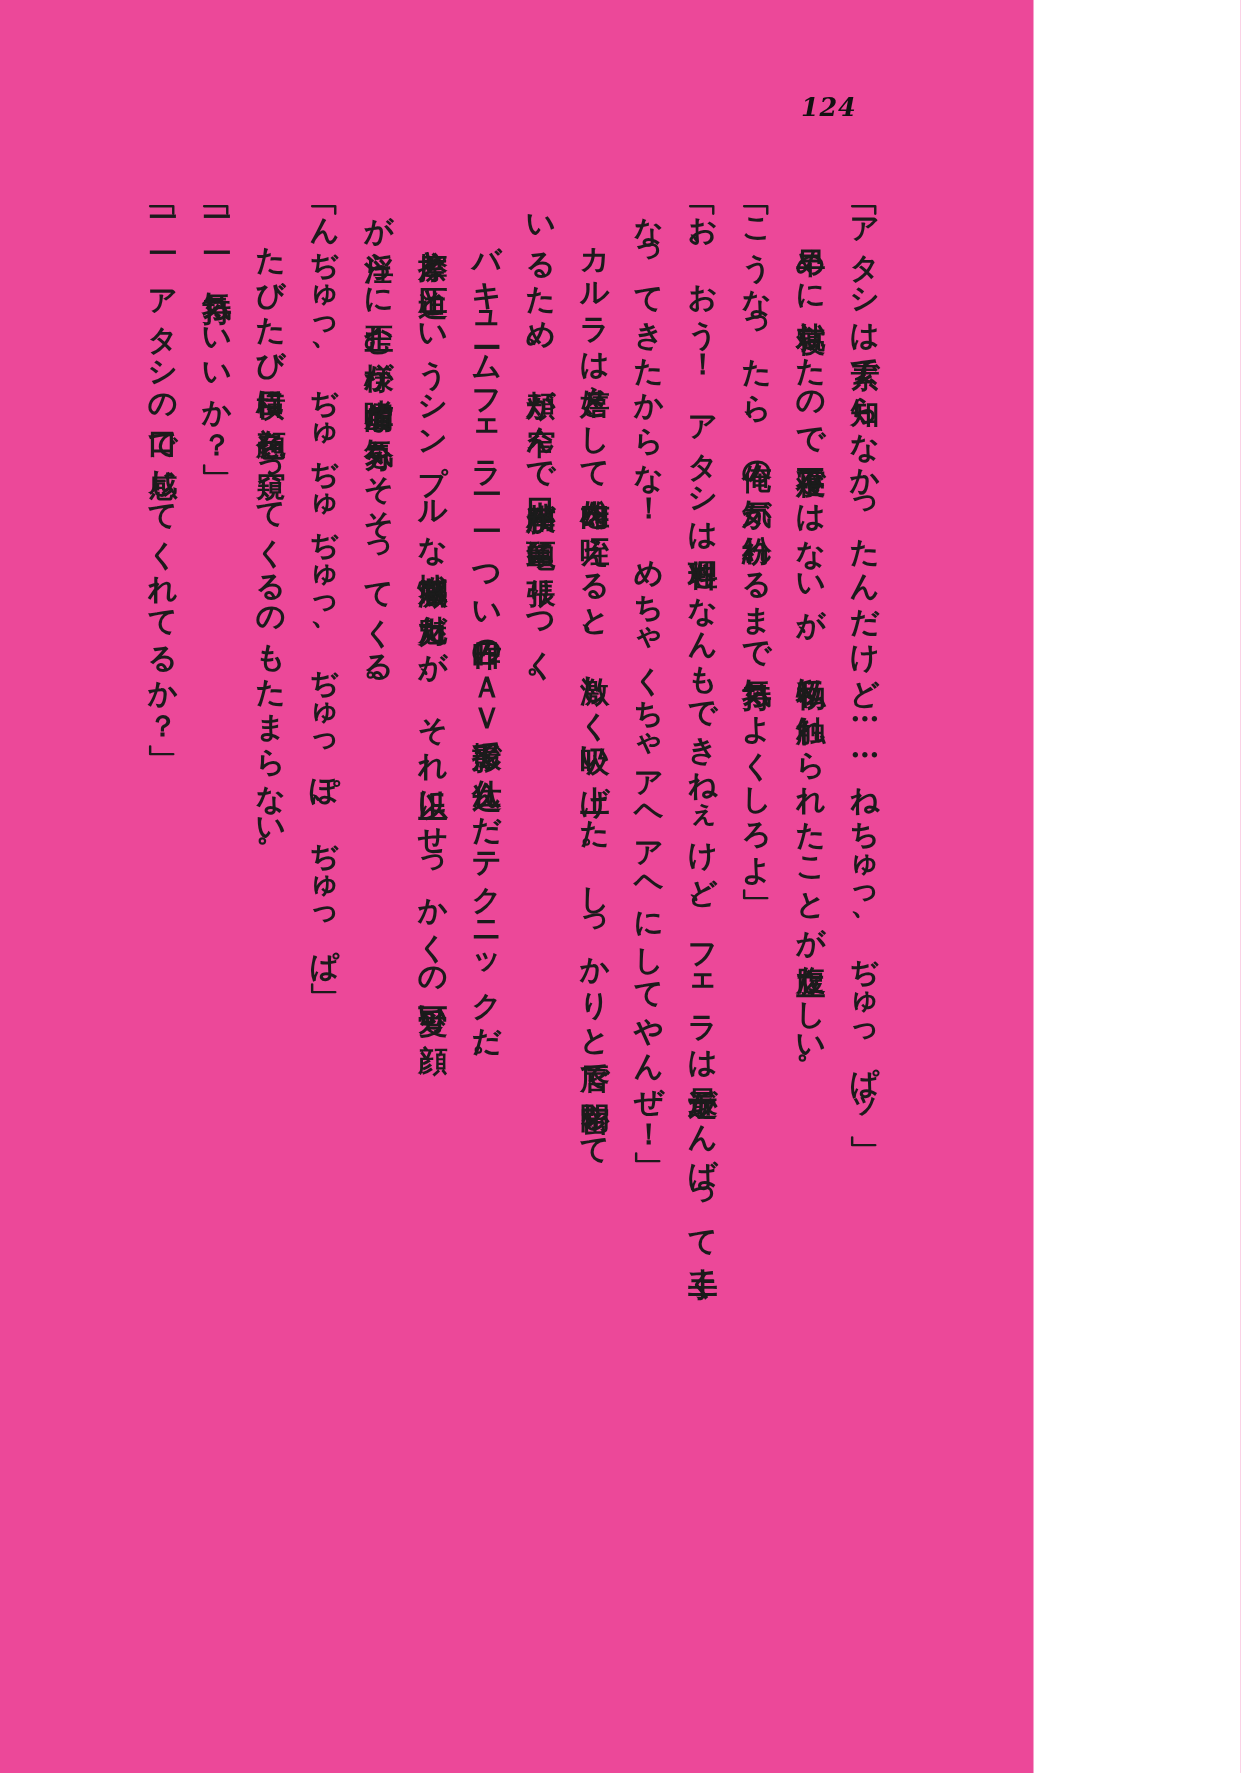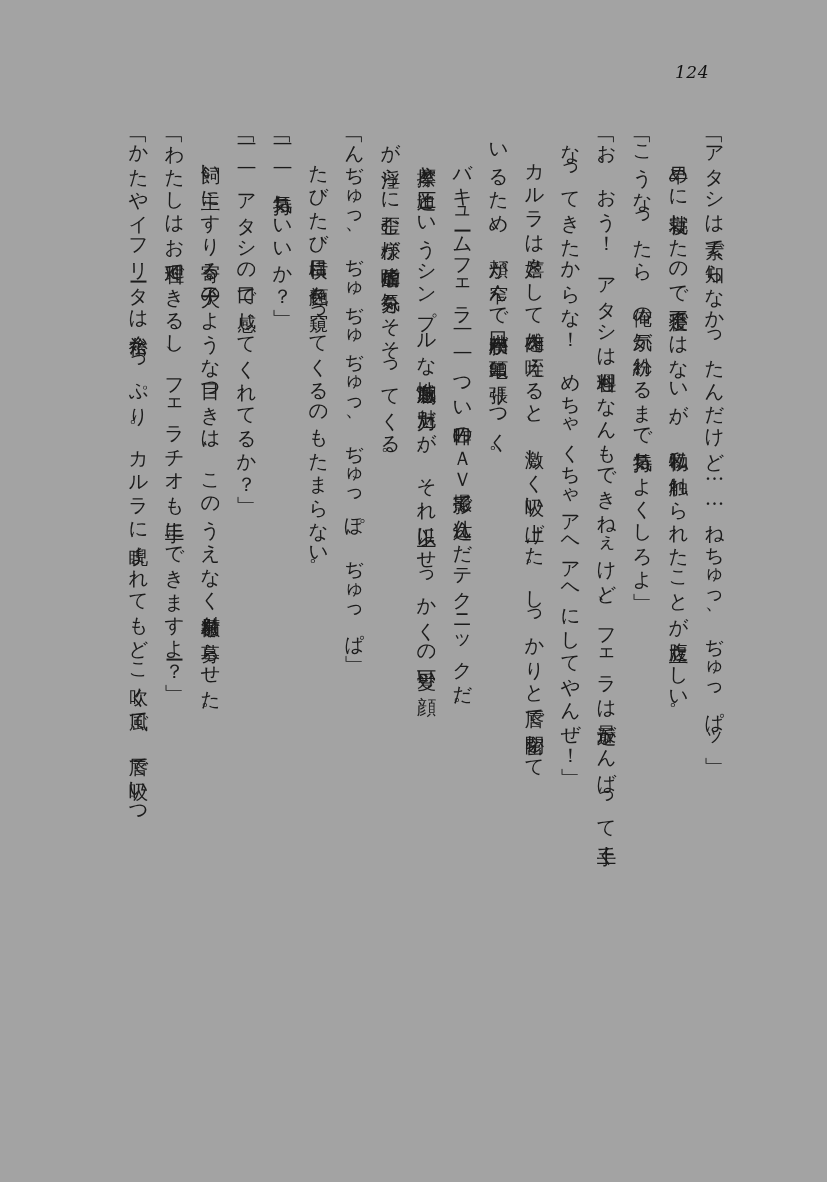--- a/index.html
+++ b/index.html
@@ -2,26 +2,27 @@
 <html><head>
 <meta charset="utf-8">
 <style>
   html, body {
     margin: 0;
     padding: 0;
     background: #ffffff;
   }
   .page {
     position: relative;
-    width: 827px;
+    width: 689px;
     height: 1182px;
-    background: #a3a3a3;
+    background: #ec4899;
     overflow: hidden;
     font-family: "DejaVu Serif", "Liberation Serif", serif;
     color: #1a1a1a;
+    font-weight: bold;
   }
   .page-number {
     position: absolute;
     top: 62px;
     right: 118px;
     font-family: "DejaVu Serif", "Liberation Serif", serif;
     font-style: italic;
     font-size: 17px;
     color: #111;
     letter-spacing: 0.5px;

